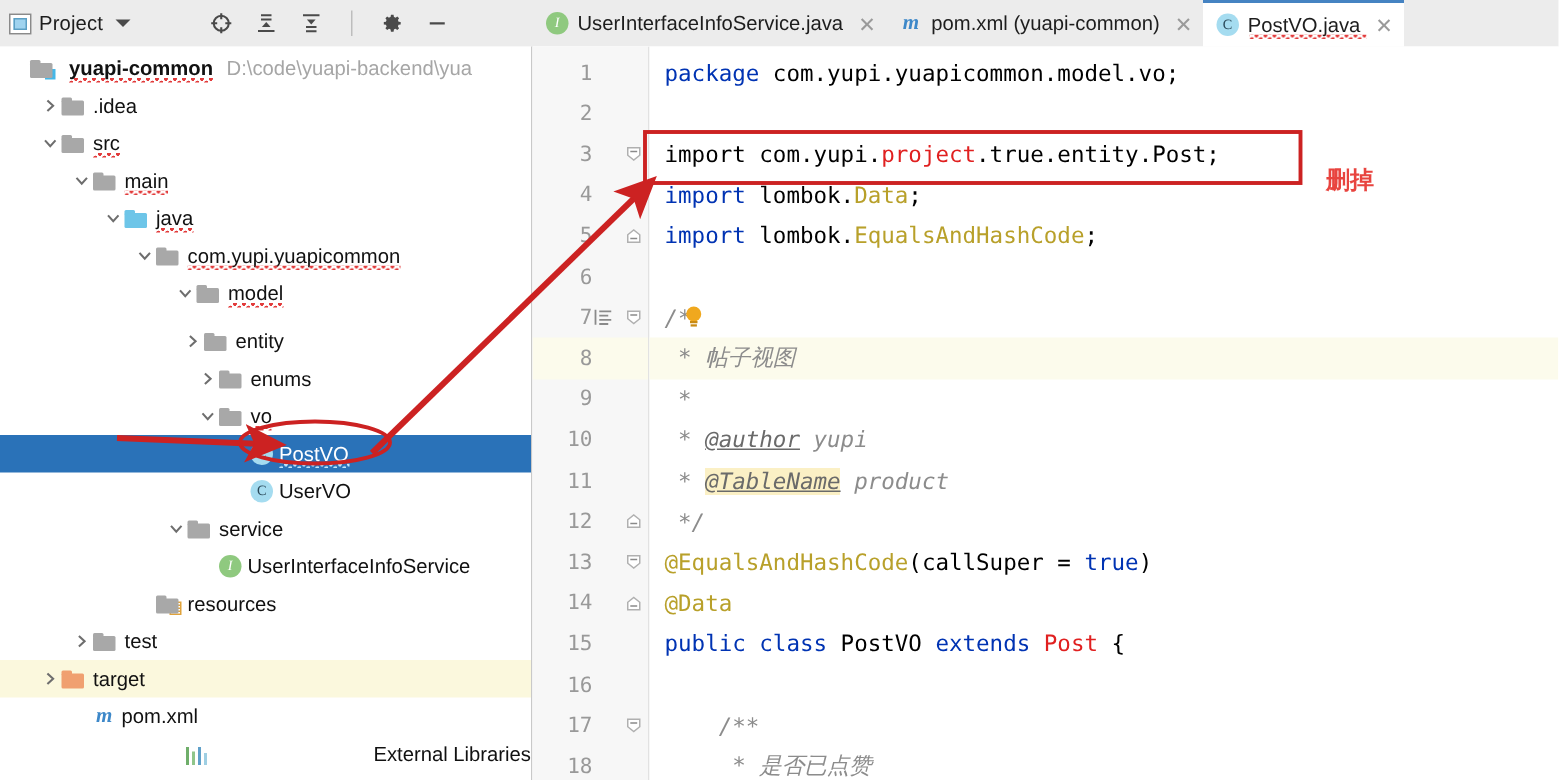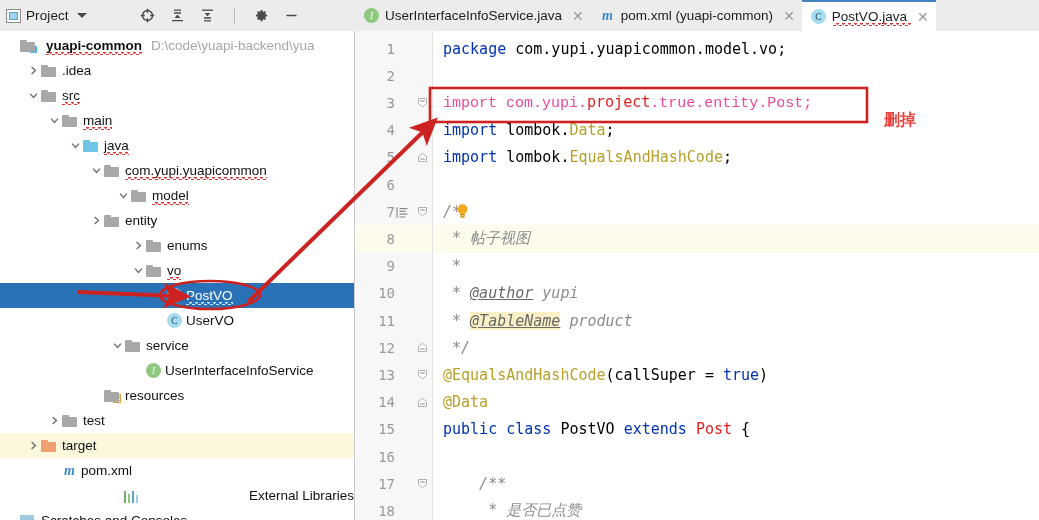--- a/index.html
+++ b/index.html
@@ -322,21 +322,21 @@
     font-size: 15px;
     white-space: pre;
     color: #000000;
   }
   .cl-hl { background: #fcfbec; }
   .kw { color: #0033b3; }
   .anno { color: #b8a02a; }
   .cmt { color: #8c8c8c; font-style: italic; }
   .cmt-tag { color: #6a6a6a; font-style: italic; text-decoration: underline; }
   .cmt-tag-hl { background: #fbf0c5; color: #6a6a6a; font-style: italic; text-decoration: underline; }
-  .dim { color: #ec4899; font-family: Liberation Mono, monospace; }
+  .dim { color: #000000; }
   .err { color: #e02020; }
 
   
   .fold {
     position: absolute;
     left: 62px;
     width: 11px; height: 11px;
     cursor: pointer;
   }
   .fold svg { display: block; }
@@ -500,21 +500,21 @@
           <span class="twist">
             <svg width="9" height="9" viewBox="0 0 9 9">
               <path d="M1 2.6 L4.5 6.4 L8 2.6" fill="none" stroke="#6e6e6e" stroke-width="1.4"></path>
             </svg>
           </span>
           <span class="f f-pkg">
             <span class="dot"></span>
           </span>
           <span class="tlabel">model<span class="squig-under squig"></span></span>
         </div>
-        <div class="trow" style="padding-left: 88px;">
+        <div class="trow" style="padding-left: 120px; margin-top: 7px;">
           <span class="twist">
             <svg width="9" height="9" viewBox="0 0 9 9">
               <path d="M2.6 1 L6.4 4.5 L2.6 8" fill="none" stroke="#6e6e6e" stroke-width="1.4"></path>
             </svg>
           </span>
           <span class="f f-pkg">
             <span class="dot"></span>
           </span>
           <span class="tlabel">entity</span>
         </div>

